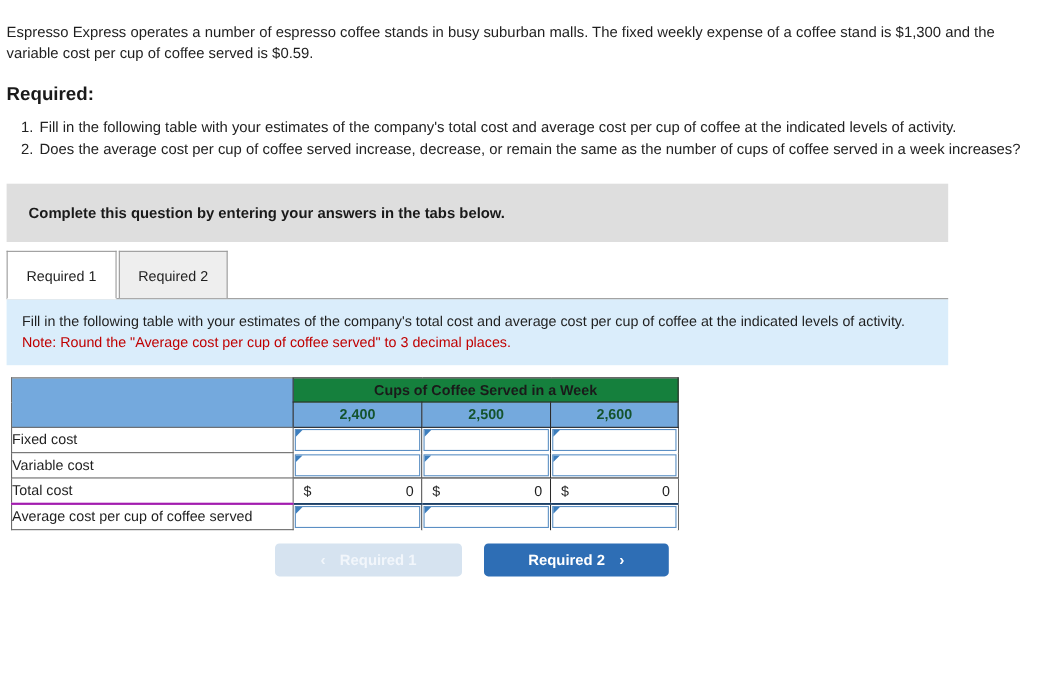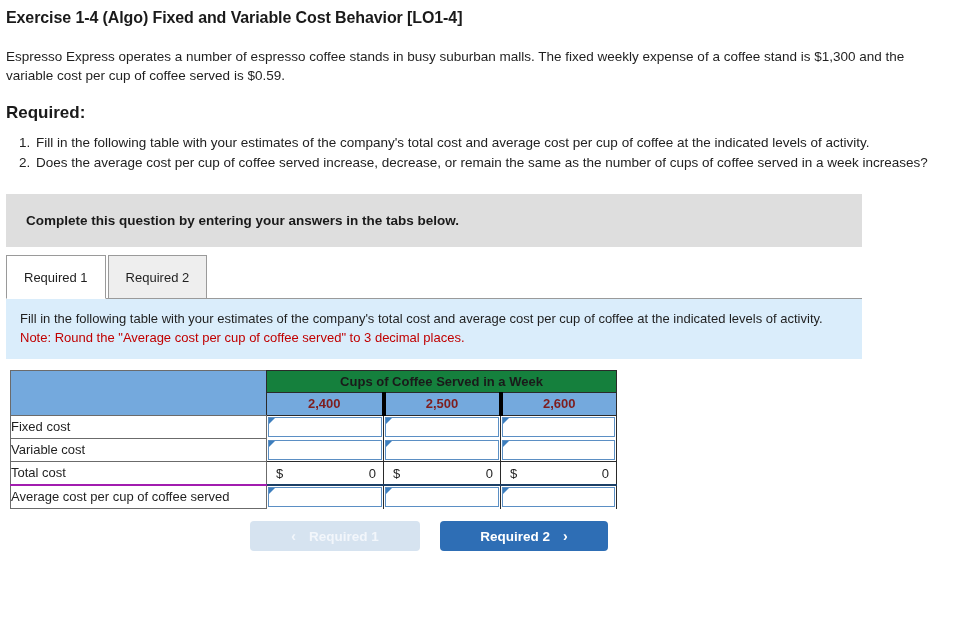--- a/index.html
+++ b/index.html
@@ -157,25 +157,25 @@
     height: 21px;
     line-height: 21px;
   }
   .hdr-col {
     background: #74a9dd;
     border: 1px solid #2a2a2a;
     border-top: none;
     text-align: center;
     font-weight: bold;
     font-size: 13px;
-    color: #7f1d1d;
+    color: #14532d;
     height: 22px;
     line-height: 22px;
   }
-  .hdr-col + .hdr-col { border-left: 4px solid #000000; }
+  .hdr-col + .hdr-col { border-left: 1px solid #000000; }
 
   .rowlabel {
     border: 1px solid #6b6b6b;
     border-top: none;
     height: 22px;
     line-height: 22px;
     padding-left: 6px;
     font-size: 13px;
     color: #1f1f1f;
     background: #ffffff;
@@ -268,21 +268,20 @@
     line-height: 1;
   }
   .btn-prev .chev { margin-right: 13px; }
   .btn-next .chev { margin-left: 13px; }
 </style>
 </head>
 <body>
 
 <div class="page">
 
-  <div class="ex-title">Exercise 1-4 (Algo) Fixed and Variable Cost Behavior [LO1-4]</div>
 
   <div class="intro">Espresso Express operates a number of espresso coffee stands in busy suburban malls. The fixed weekly expense of a coffee stand is $1,300 and the variable cost per cup of coffee served is $0.59.</div>
 
   <div class="required-head">Required:</div>
 
   <ol class="req-list">
     <li>Fill in the following table with your estimates of the company's total cost and average cost per cup of coffee at the indicated levels of activity.</li>
     <li>Does the average cost per cup of coffee served increase, decrease, or remain the same as the number of cups of coffee served in a week increases?</li>
   </ol>
 

